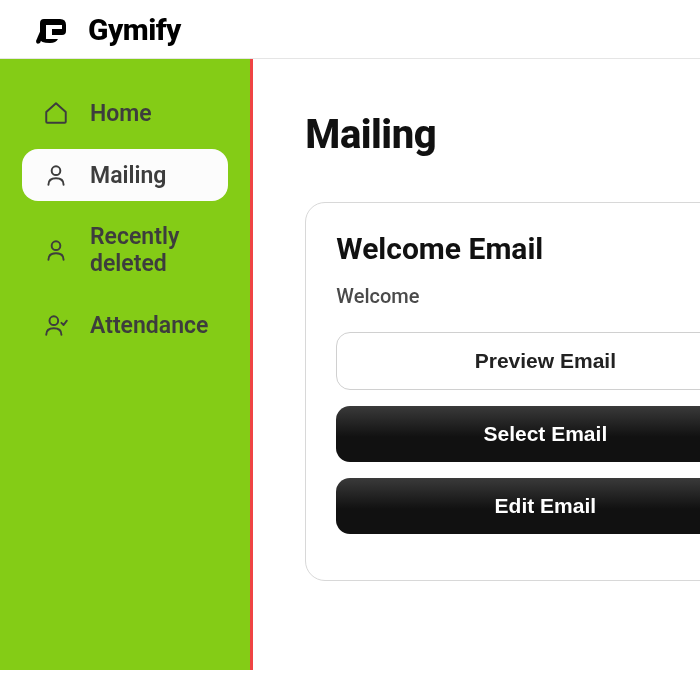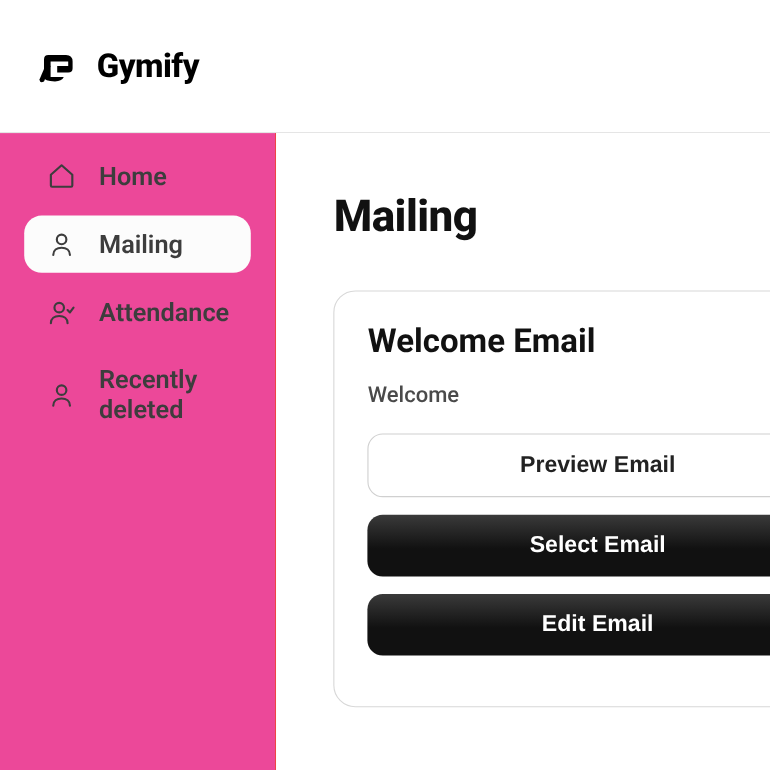--- a/index.html
+++ b/index.html
@@ -6,21 +6,21 @@
     body {
       font-family: -apple-system, BlinkMacSystemFont, "Segoe UI", Roboto, Helvetica, Arial, sans-serif;
       background: #ffffff;
       width: 700px;
       height: 700px;
       overflow: hidden;
     }
     .header {
       display: flex;
       align-items: center;
-      padding: 40px 32px;
+      padding: 9px 32px;
       border-bottom: 1px solid #e5e5e5;
       gap: 16px;
       background: #fff;
     }
     .logo {
       width: 40px;
       height: 40px;
       display: flex;
       align-items: center;
       justify-content: center;
@@ -30,23 +30,23 @@
       font-weight: 800;
       color: #000;
       letter-spacing: -0.5px;
     }
     .layout {
       display: flex;
       height: calc(700px - 89px);
     }
     .sidebar {
       width: 390px;
-      background: #ec4899;
-      border-right: 1px solid #ef4444;
-      padding: 13px 22px;
+      background: #84cc16;
+      border-right: 3px solid #ef4444;
+      padding: 28px 22px;
     }
     .sidebar-list {
       list-style: none;
       display: flex;
       flex-direction: column;
       gap: 10px;
     }
     .sidebar-item {
       display: flex;
       align-items: center;
@@ -157,35 +157,35 @@
           <svg width="26" height="26" viewBox="0 0 24 24" fill="none" stroke="#3d3d3d" stroke-width="1.8" stroke-linecap="round" stroke-linejoin="round">
             <circle cx="12" cy="8" r="4"></circle>
             <path d="M5 21c0-4 3-6 7-6s7 2 7 6"></path>
           </svg>
         </span>
         <span class="sidebar-label">Mailing</span>
       </li>
       <li class="sidebar-item">
         <span class="icon">
           <svg width="26" height="26" viewBox="0 0 24 24" fill="none" stroke="#3d3d3d" stroke-width="1.8" stroke-linecap="round" stroke-linejoin="round">
+            <circle cx="12" cy="8" r="4"></circle>
+            <path d="M5 21c0-4 3-6 7-6s7 2 7 6"></path>
+          </svg>
+        </span>
+        <span class="sidebar-label">Recently deleted</span>
+      </li>
+      <li class="sidebar-item">
+        <span class="icon">
+          <svg width="26" height="26" viewBox="0 0 24 24" fill="none" stroke="#3d3d3d" stroke-width="1.8" stroke-linecap="round" stroke-linejoin="round">
             <circle cx="10" cy="8" r="4"></circle>
             <path d="M3 21c0-4 3-6 7-6s7 2 7 6"></path>
             <path d="M17 10 l2 2 l3-4"></path>
           </svg>
         </span>
         <span class="sidebar-label">Attendance</span>
-      </li>
-      <li class="sidebar-item">
-        <span class="icon">
-          <svg width="26" height="26" viewBox="0 0 24 24" fill="none" stroke="#3d3d3d" stroke-width="1.8" stroke-linecap="round" stroke-linejoin="round">
-            <circle cx="12" cy="8" r="4"></circle>
-            <path d="M5 21c0-4 3-6 7-6s7 2 7 6"></path>
-          </svg>
-        </span>
-        <span class="sidebar-label">Recently deleted</span>
       </li>
     </ul>
   </nav>
 
   <main class="main">
     <h1 class="page-title">Mailing</h1>
 
     <section class="card">
       <h2 class="card-title">Welcome Email</h2>
       <p class="card-subtitle">Welcome</p>

